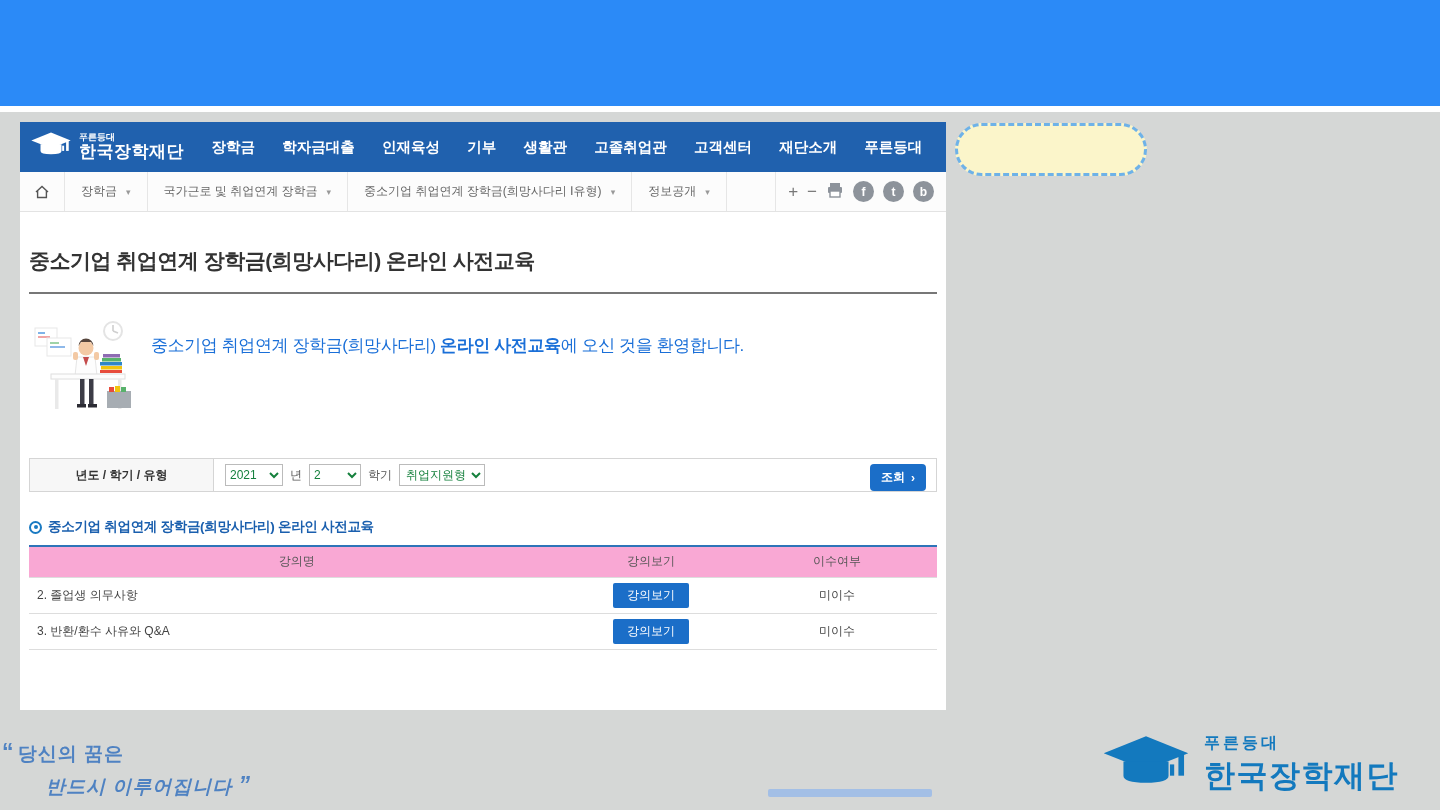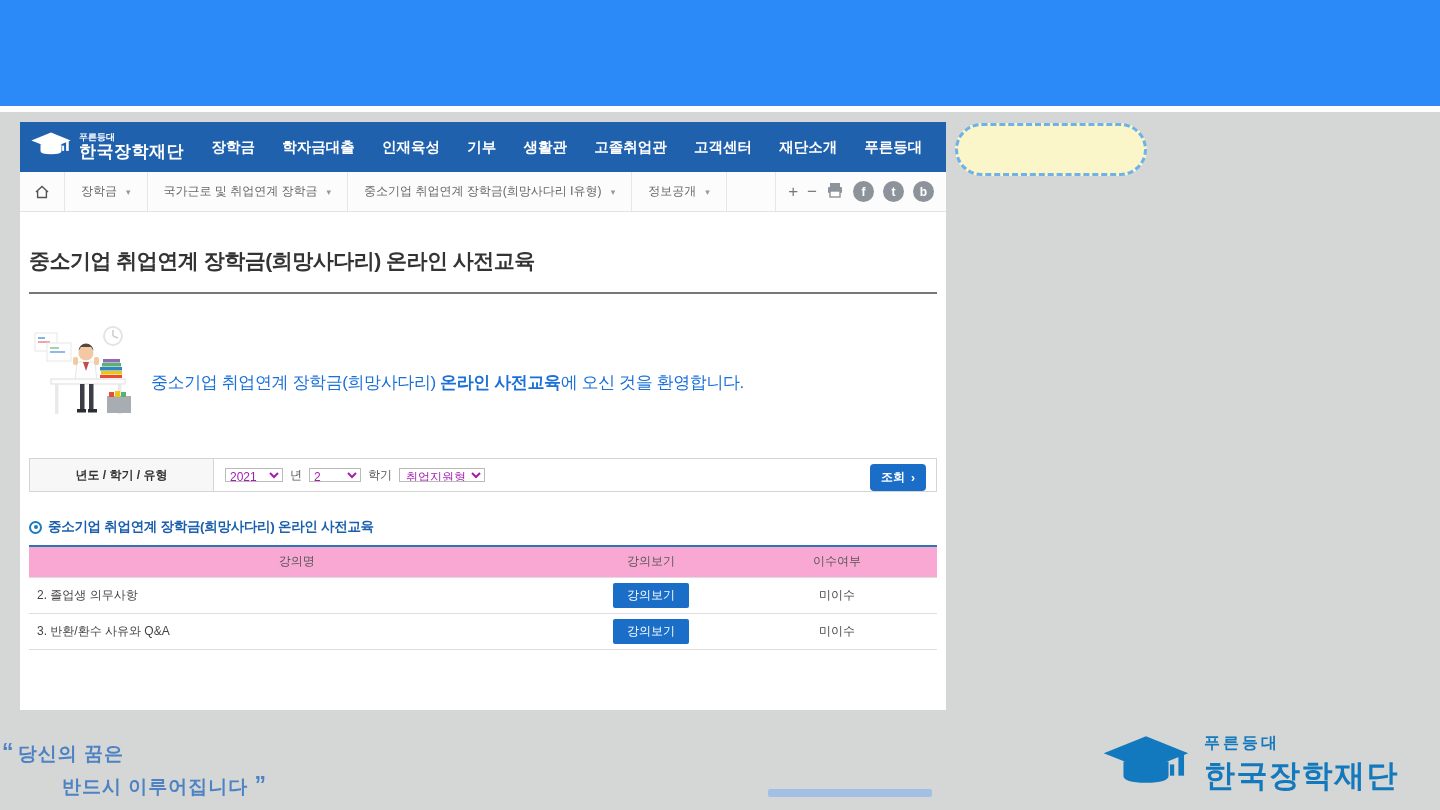--- a/index.html
+++ b/index.html
@@ -31,47 +31,47 @@
   .crumb-item { display:flex; align-items:center; gap:9px; padding:0 16px; border-right:1px solid #e6e6e6; cursor:pointer; white-space:nowrap; }
   .caret { font-size:9px; color:#999; }
   .crumb-tools { margin-left:auto; display:flex; align-items:center; gap:9px; padding:0 12px; border-left:1px solid #e6e6e6; }
   .tool-txt { font-size:17px; color:#777; cursor:pointer; line-height:1; }
   .tool-circle { width:21px; height:21px; border-radius:50%; background:#8D939B; color:#fff; font-size:12px; font-weight:bold; display:flex; align-items:center; justify-content:center; cursor:pointer; }
 
   .content { padding:0 9px; }
   .page-title { margin-top:35px; font-size:21px; font-weight:bold; color:#333; letter-spacing:-0.5px; }
   .title-rule { border-bottom:2px solid #777; margin-top:17px; }
 
-  .welcome { display:flex; align-items:center; margin-top:20px; height:116px; }
+  .welcome { display:flex; align-items:flex-start; margin-top:20px; height:116px; }
   .illus { width:106px; height:106px; flex:0 0 auto; margin-left:4px; }
   .welcome-text { font-size:17px; color:#1A6FD8; margin:20px 0 0 12px; letter-spacing:-0.4px; }
   .welcome-text b { font-weight:bold; }
 
   .filter-box { margin-top:28px; border:1px solid #d5d5d5; height:34px; display:flex; align-items:center; position:relative; }
   .filter-label { width:184px; align-self:stretch; background:#f7f7f7; border-right:1px solid #d5d5d5; display:flex; align-items:center; justify-content:center; font-size:12px; font-weight:bold; color:#333; }
   .filter-fields { display:flex; align-items:center; gap:7px; padding-left:11px; font-size:12px; color:#555; }
-  .filter-fields select { font-size:12px; height:14px; border:1px solid #bbb; background:#fff; color:#a21caf; font-family:"Liberation Sans", sans-serif; }
+  .filter-fields select { font-size:12px; height:22px; border:1px solid #bbb; background:#fff; color:#15803d; font-family:"Liberation Sans", sans-serif; }
   .sel-year { width:58px; } .sel-sem { width:52px; } .sel-type { width:86px;text-align:center; }
   .search-btn { position:absolute; right:10px; top:5px; background:#1B6EC8; color:#fff; font-size:12px; font-weight:bold; border:none; border-radius:4px; padding:5px 11px; cursor:pointer; display:flex; gap:6px; align-items:center; }
 
   .section-head { margin-top:26px; display:flex; align-items:center; gap:6px; padding-bottom:9px; font-size:13.5px; font-weight:bold; color:#1A5FAE; letter-spacing:-0.3px; }
   .bullet { width:13px; height:13px; border-radius:50%; border:2px solid #1A7AC2; display:flex; align-items:center; justify-content:center; flex:0 0 auto; }
   .bullet i { width:4px; height:4px; border-radius:50%; background:#1A7AC2; }
 
   table.lecture { width:100%; border-collapse:collapse; border-top:2px solid #2E74B8; }
   table.lecture th { background:#f9a8d4; border-bottom:1px solid #ddd; height:31px; font-size:12px; font-weight:normal; color:#555; }
   table.lecture td { border-bottom:1px solid #ddd; height:36px; font-size:12px; color:#444; }
   td.c-name { text-align:left; padding-left:8px; }
   td.c-view, td.c-status { text-align:center; }
   .view-btn { background:#1B6EC8; color:#fff; border:none; border-radius:2px; font-size:12px; padding:4px 14px; cursor:pointer; font-family:"Liberation Sans", sans-serif; }
 
   
   .slogan { position:absolute; left:2px; top:736px; color:#4F82C2; font-weight:bold; font-size:19px; letter-spacing:1px; line-height:1.45; }
   .slogan .q { font-size:23px; letter-spacing:-2px; }
-  .slogan .line2 { margin-left:60px; }
+  .slogan .line2 { margin-left:44px;font-style:italic; }
   .footer-logo { position:absolute; left:1098px; top:732px; display:flex; align-items:center; gap:10px; color:#1379BE; }
   .footer-logo .lg-small { font-size:16px; font-weight:bold; letter-spacing:3px; display:block; margin-bottom:1px; }
   .footer-logo .lg-large { font-size:31px; font-weight:bold; letter-spacing:1.5px; }
 </style>
 </head>
 <body>
 
 <div class="top-banner"></div>
 <div class="highlight-pill"></div>
 

